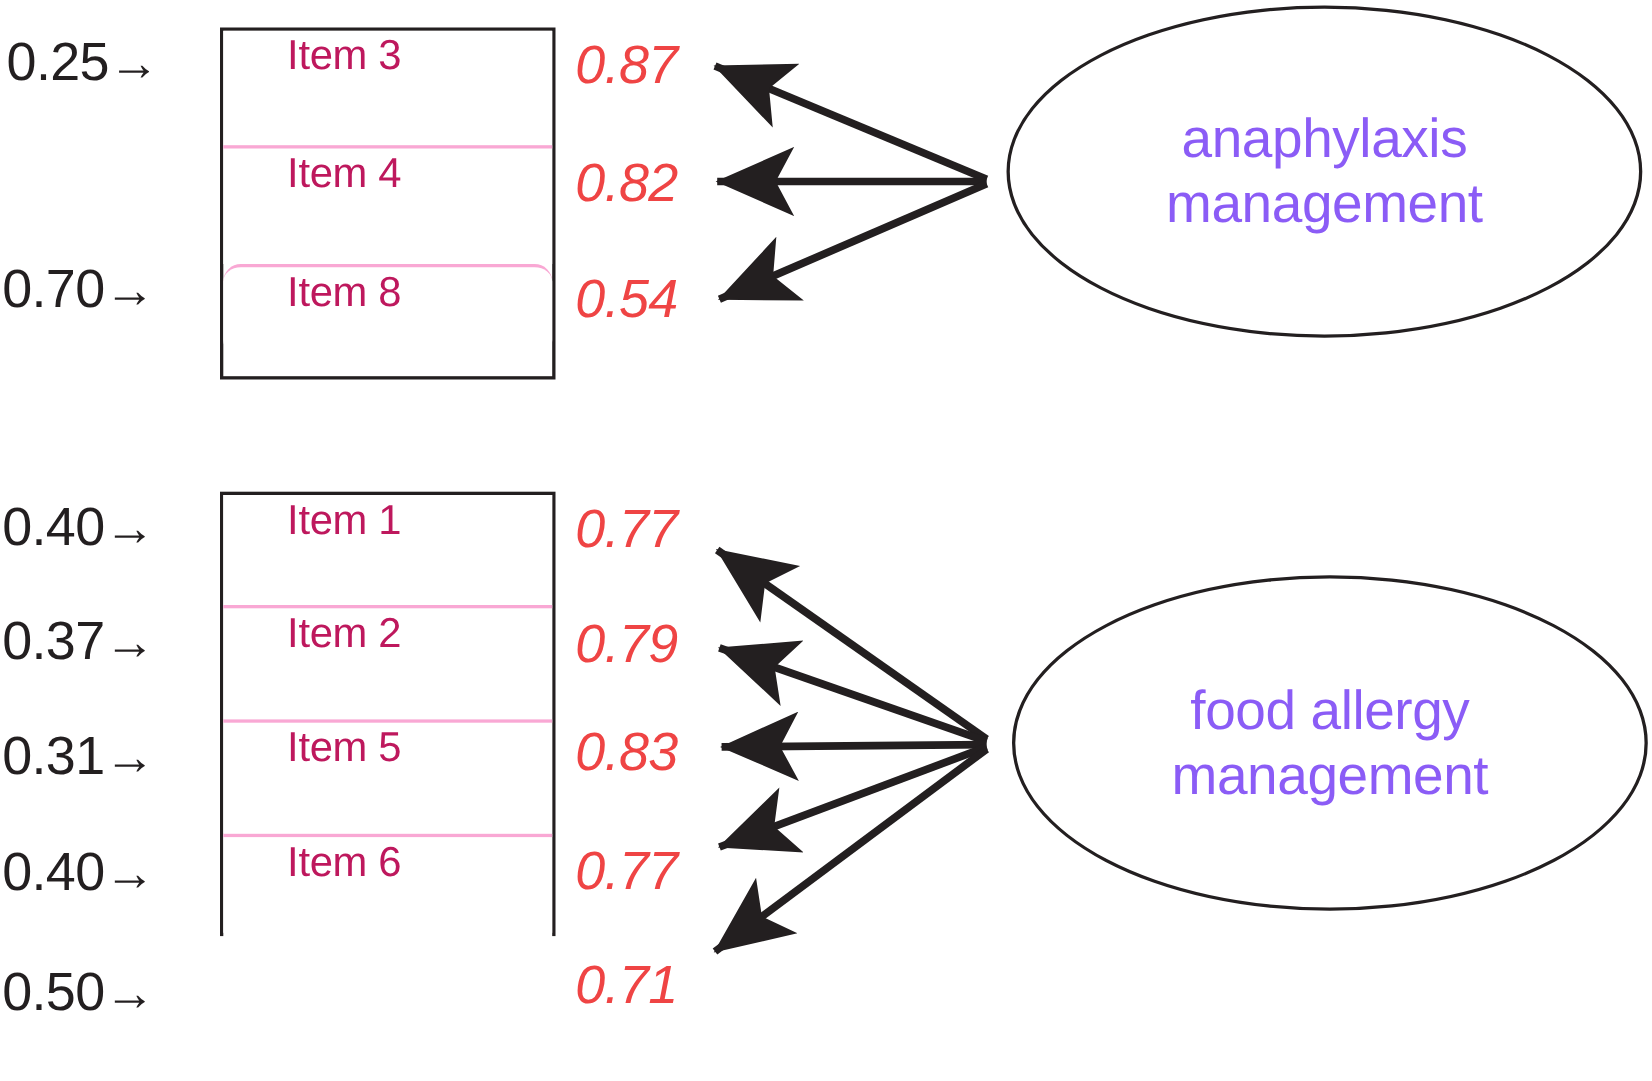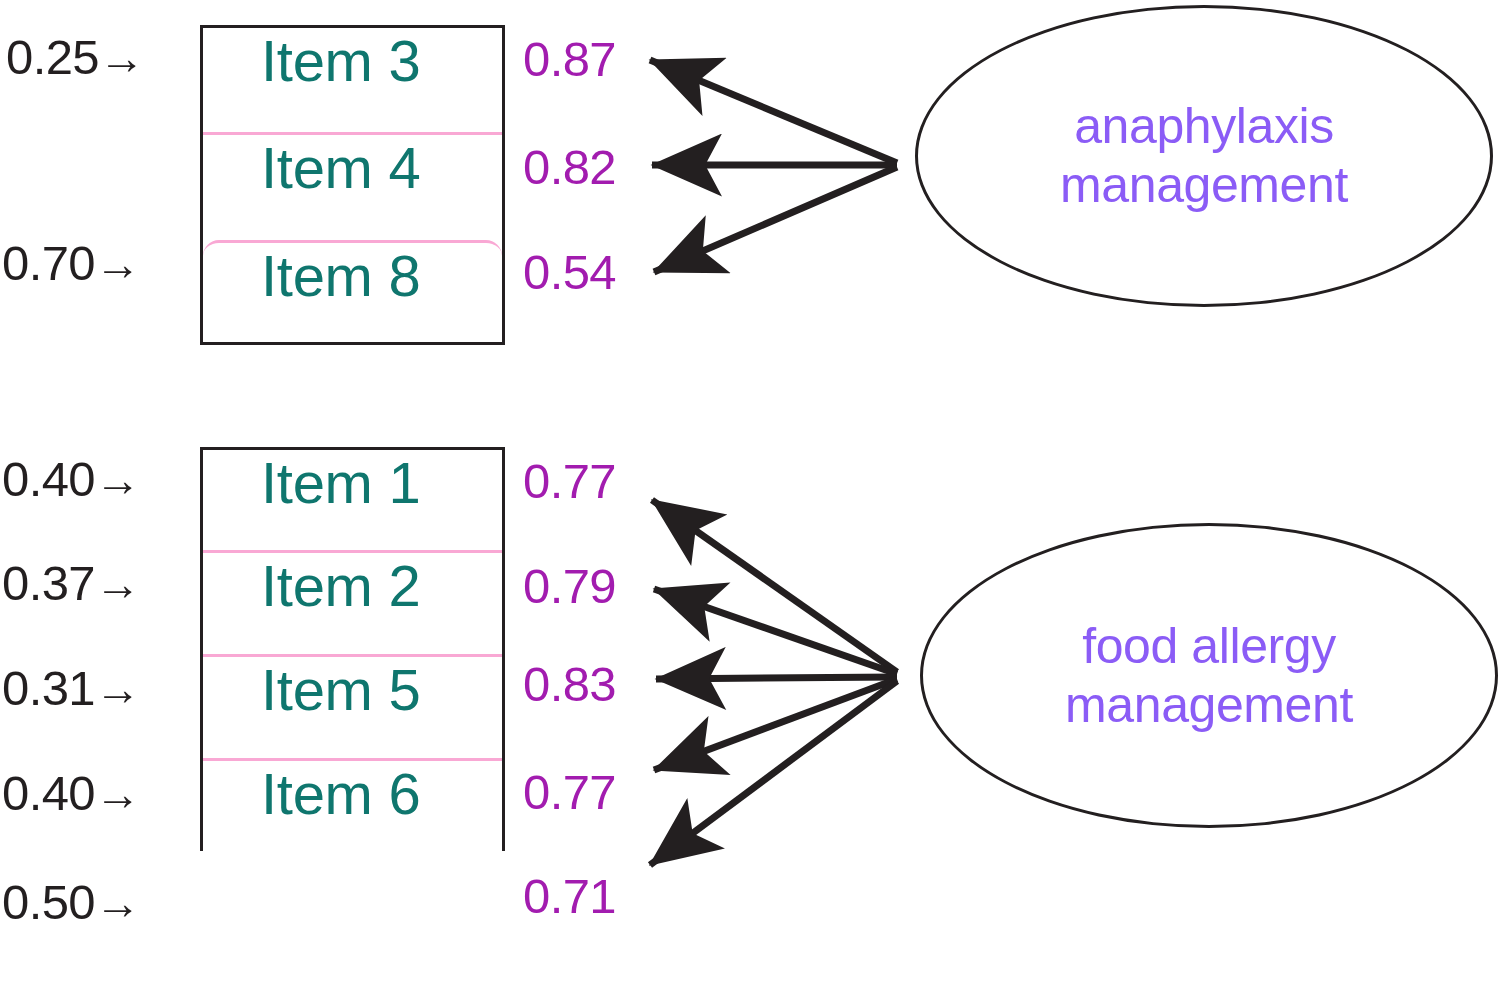--- a/index.html
+++ b/index.html
@@ -36,46 +36,47 @@
     position: relative;
     background: #ffffff;
   }
   .item-row + .item-row {
     border-top: 3px solid #f9a8d4;
   }
   .item-label {
     position: absolute;
     left: 58px;
     top: 4px;
-    font-size: 58px;
+    font-size: 38px;
     line-height: 1;
     letter-spacing: -0.3px;
     white-space: nowrap;
-    color: #0f766e;
+    color: #be185d;
   }
   
   .err-label {
     position: absolute;
     font-size: 49px;
     line-height: 1;
     white-space: nowrap;
     letter-spacing: -0.6px;
     color: #231f20;
   }
   .err-label .arrowglyph {
     font-size: 46px;
     letter-spacing: -2px;
   }
   .load-label {
     position: absolute;
     font-size: 49px;
     line-height: 1;
     white-space: nowrap;
     letter-spacing: -0.6px;
-    color: #a21caf;
+    color: #ef4444;
+    font-style: italic;
   }
   
   .factor {
     position: absolute;
     box-sizing: border-box;
     border: 3px solid #231f20;
     border-radius: 50%;
     background: #ffffff;
     display: flex;
     flex-direction: column;

